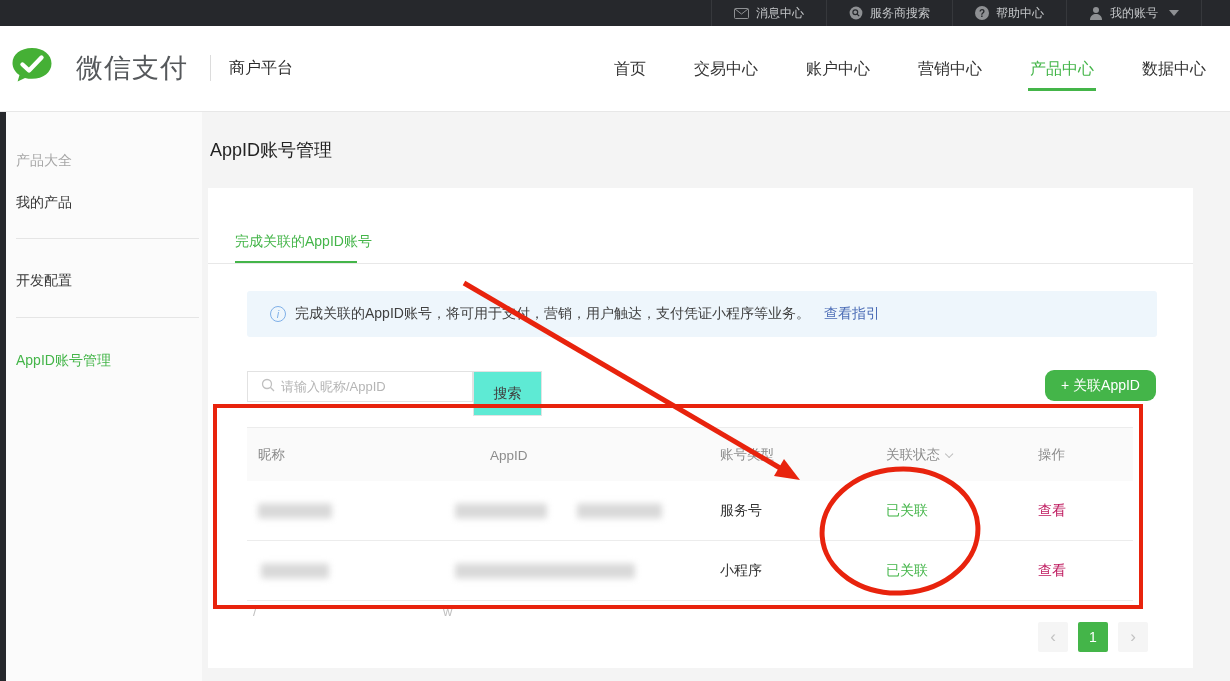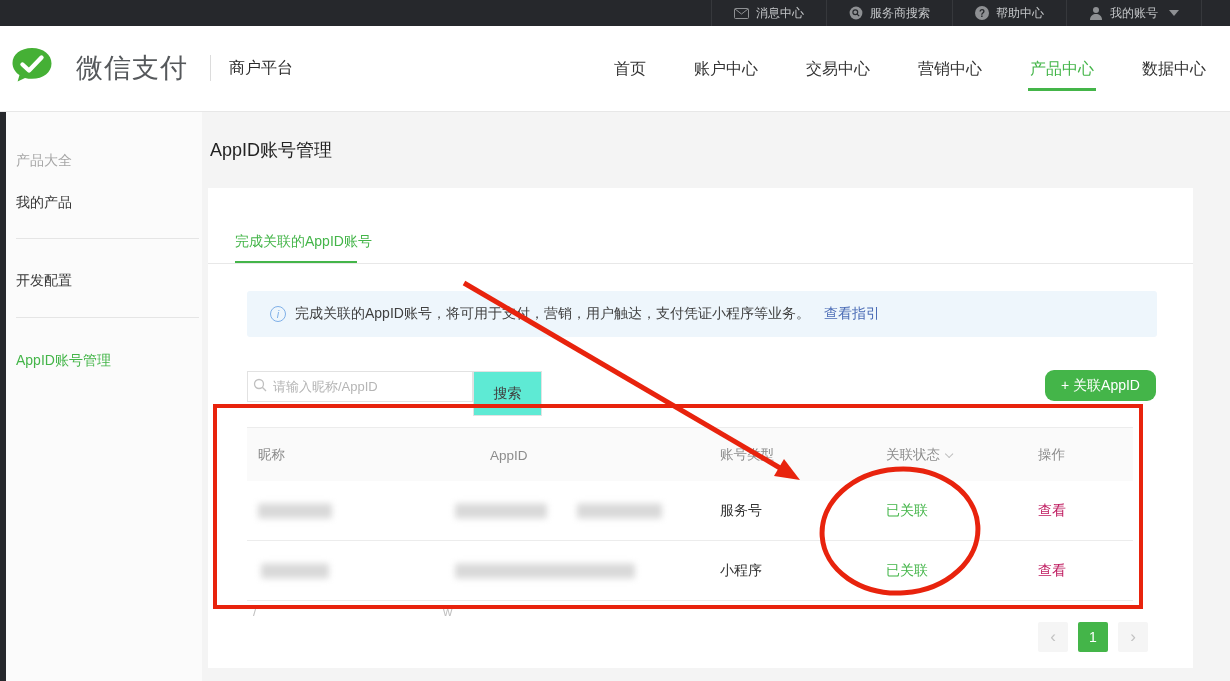--- a/index.html
+++ b/index.html
@@ -54,21 +54,21 @@
 
   .banner { position:absolute; left:39px; top:103px; width:910px; height:46px; background:#eef6fc;
             border-radius:3px; display:flex; align-items:center; padding-left:23px; }
   .info-ico { width:16px; height:16px; border:1px solid #7fb0e8; border-radius:50%; color:#7fb0e8;
               font-size:11px; font-style:italic; display:inline-flex; align-items:center;
               justify-content:center; flex:0 0 auto; }
   .banner-text { font-size:14px; color:#404040; margin-left:9px; }
   .banner-link { font-size:14px; color:#4a6bb5; margin-left:14px; cursor:pointer; }
 
   .search-box { position:absolute; left:39px; top:183px; width:226px; height:31px; background:#fff;
-                border:1px solid #e2e2e2; display:flex; align-items:center; padding-left:5px; }
+                border:1px solid #e2e2e2; display:flex; align-items:center; padding-left:13px; }
   .search-box input { border:none; outline:none; width:180px; font-size:13px; color:#555;
                       font-family:"Liberation Sans","DejaVu Sans",sans-serif; margin-left:6px; background:transparent; }
   .search-box input::placeholder { color:#b5b5b5; }
   .search-btn { position:absolute; left:265px; top:183px; width:69px; height:45px; background:#5eead4;
                 border:1px solid #e2e2e2; font-size:14px; color:#404040; cursor:pointer;
                 display:flex; align-items:center; justify-content:center; }
   .add-btn { position:absolute; left:837px; top:182px; width:111px; height:31px; background:#44b549;
              border:none; border-radius:9px; color:#fff; font-size:14px; cursor:pointer;
              display:flex; align-items:center; justify-content:center; }
 
@@ -145,22 +145,22 @@
           <path d="M22 1 C10.6 1 2.5 7.6 2.5 16 c0 4.9 2.7 9.2 7 12L7.6 34.6 l7.4-3.7 c2.2.6 4.6.9 7 .9 11.4 0 19.5-6.6 19.5-15.4 S33.4 1 22 1 Z" fill="#45b035"></path>
           <path d="M12.5 17.5 L19 23.5 L31.5 10.5" fill="none" stroke="#ffffff" stroke-width="4.4" stroke-linecap="round" stroke-linejoin="round"></path>
         </svg>
       </span>
       <span class="brand-name">微信支付</span>
       <span class="brand-divider"></span>
       <span class="portal-name">商户平台</span>
     </div>
     <div class="nav">
       <div class="nav-item">首页</div>
+      <div class="nav-item">交易中心</div>
       <div class="nav-item">账户中心</div>
-      <div class="nav-item">交易中心</div>
       <div class="nav-item">营销中心</div>
       <div class="nav-item active">产品中心</div>
       <div class="nav-item">数据中心</div>
     </div>
   </div>
 
   <div class="leftstrip"></div>
   <div class="sidebar">
     <div class="side-section">产品大全</div>
     <div class="side-item i0">我的产品</div>

